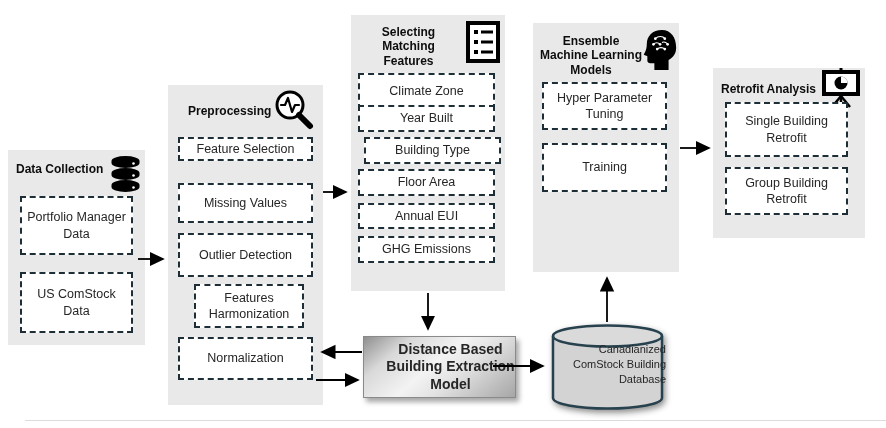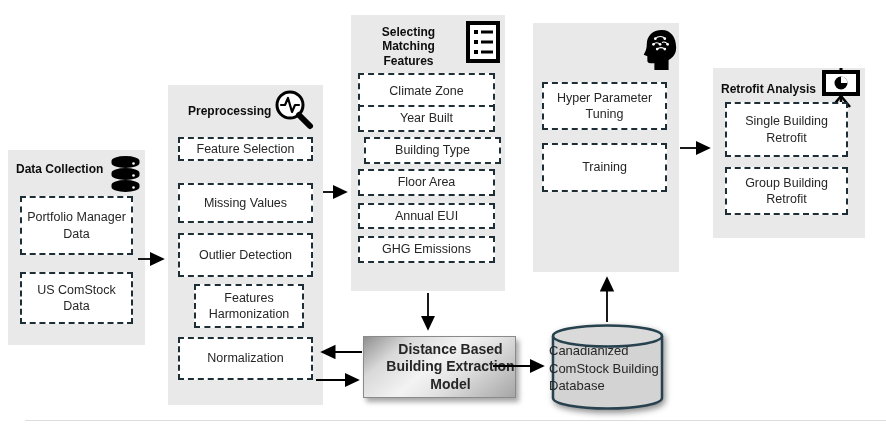--- a/index.html
+++ b/index.html
@@ -12,22 +12,22 @@
   .dbox{position:absolute;background:#ffffff;border:2px dashed #1d2e36;
         display:flex;align-items:center;justify-content:center;text-align:center;
         font-size:12.5px;color:#262626;line-height:1.3;padding:2px;box-sizing:border-box;}
   .proc{position:absolute;left:363px;top:336px;width:129px;height:60px;
         background:linear-gradient(140deg,#8f8f8f 0%,#d9d9d9 22%,#f3f3f3 46%,#e3e3e3 62%,#a6a6a6 100%);
         border:1px solid #8a8a8a;box-shadow:3px 4px 5px rgba(0,0,0,0.35);
         display:flex;align-items:center;justify-content:center;text-align:center;
         font-size:14px;font-weight:600;color:#262626;line-height:1.25;padding-left:22px;}
   .cyl{position:absolute;left:549px;top:323px;width:117px;height:88px;}
   .cyl svg{filter:drop-shadow(2px 3px 3px rgba(0,0,0,0.45));}
-  .cyl-label{position:absolute;left:549px;top:342px;width:117px;text-align:left;
-             font-size:13px;color:#262626;line-height:1.35;}
+  .cyl-label{position:absolute;left:549px;top:342px;width:117px;text-align:right;
+             font-size:11px;color:#262626;line-height:1.35;}
   .arrows{position:absolute;left:0;top:0;pointer-events:none;}
   .baseline{position:absolute;left:25px;top:420px;width:861px;height:1px;background:#dcdcdc;}
 </style>
 </head>
 <body>
 
 <div class="canvas">
 
   <div class="panel" style="left:8px;top:150px;width:137px;height:195px">
     <div class="ptitle" style="left:8px;top:12px;width:92px">Data Collection</div>
@@ -41,21 +41,21 @@
         <g fill="#fff">
           <circle cx="24" cy="9.5" r="1.3"></circle>
             <circle cx="24" cy="21.5" r="1.3"></circle>
             <circle cx="24" cy="33.5" r="1.3"></circle>
         </g>
       </svg>
     </div>
     <div class="dbox" style="left:12px;top:46px;width:113px;height:59px">
       <span>Portfolio Manager Data</span>
     </div>
-    <div class="dbox" style="left:12px;top:122px;width:113px;height:52px">
+    <div class="dbox" style="left:12px;top:122px;width:113px;height:61px">
       <span>US ComStock Data</span>
     </div>
   </div>
 
   <div class="panel" style="left:168px;top:85px;width:155px;height:320px">
     <div class="ptitle" style="left:20px;top:19px;width:90px">Preprocessing</div>
     <div class="picon" style="left:104px;top:3px">
       <svg width="44" height="44" viewBox="0 0 44 44">
         <circle cx="18" cy="17" r="13" fill="#fff" stroke="#000" stroke-width="3"></circle>
         <polyline points="9,17 13,17 16,10 20,24 23,17 27,17" fill="none" stroke="#000" stroke-width="2.2" stroke-linejoin="round" stroke-linecap="round"></polyline>
@@ -108,20 +108,21 @@
     </div>
     <div class="dbox" style="left:7px;top:188px;width:137px;height:26px">
       <span>Annual EUI</span>
     </div>
     <div class="dbox" style="left:7px;top:221px;width:137px;height:27px">
       <span>GHG Emissions</span>
     </div>
   </div>
 
   <div class="panel" style="left:533px;top:23px;width:146px;height:249px">
+    <div class="ptitle center" style="left:4px;top:11px;width:108px">Ensemble Machine Learning Models</div>
     <div class="picon" style="left:110px;top:6px">
       <svg width="36" height="42" viewBox="0 0 38 44">
         <path fill="#000" d="M20 1C10 1 4 7.5 4 16c0 4-.8 6.5-2.5 9.5L.8 27l3.8 1.6v4.6c0 1.8 1.2 2.8 3.2 2.8H12v7h15V32.5c5-2.7 8-7 8-13C35 9 29.5 1 20 1z"></path>
         <g stroke="#fff" stroke-width="1.2" fill="none">
           <path d="M13 10c3-3 8-3 10 0"></path>
             <path d="M11 16c2-2 5-2 7 0"></path>
           <path d="M20 14c2-1 5 0 6 2"></path>
             <path d="M15 21c2-2 6-2 8 0"></path>
         </g>
         <g fill="#fff">

